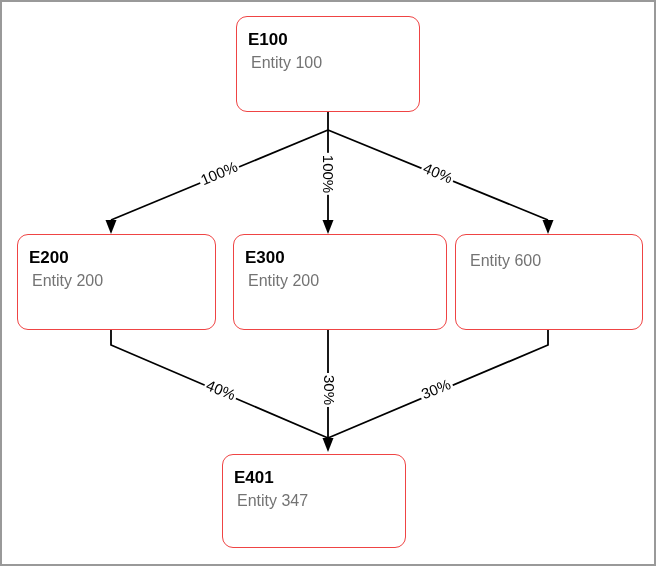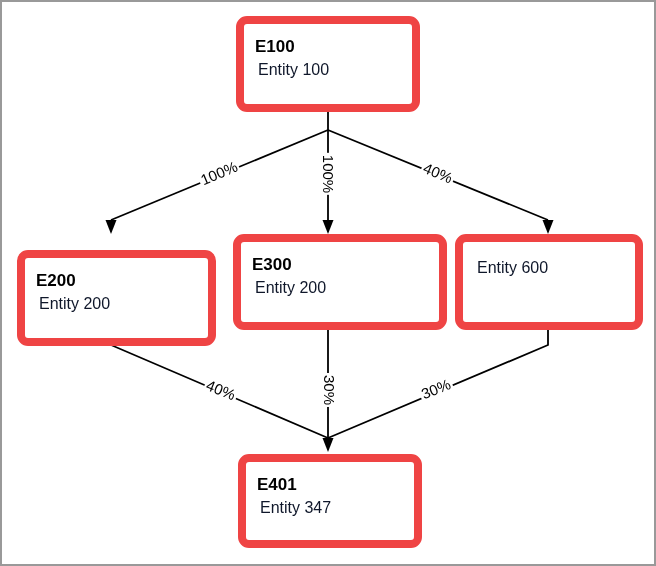--- a/index.html
+++ b/index.html
@@ -25,57 +25,57 @@
   .edge-layer {
     position: absolute;
     left: 0;
     top: 0;
     z-index: 1;
   }
   .node {
     position: absolute;
     box-sizing: border-box;
     background: #ffffff;
-    border: 8px solid #ef4444;
+    border: 1px solid #ef4444;
     border-radius: 11px;
     padding: 13px 10px 0 11px;
     z-index: 10;
   }
   .node-title {
     font-size: 17px;
     font-weight: bold;
     color: #000000;
     line-height: 1.2;
     white-space: nowrap;
   }
   .node-subtitle {
     font-size: 16px;
     font-weight: normal;
-    color: #0f172a;
+    color: #737373;
     line-height: 1.3;
     margin-top: 3px;
     padding-left: 3px;
     white-space: nowrap;
   }
   .edge-label {
     position: absolute;
     font-size: 15px;
     color: #000000;
     background: #ffffff;
     padding: 0 2px;
     line-height: 1.15;
     white-space: nowrap;
     z-index: 20;
   }
   
   #node-e100 { left: 236px; top: 16px;  width: 184px; height: 96px; }
-  #node-e200 { left: 17px;  top: 250px; width: 199px; height: 96px; }
+  #node-e200 { left: 17px;  top: 234px; width: 199px; height: 96px; }
   #node-e300 { left: 233px; top: 234px; width: 214px; height: 96px; }
   #node-e400 { left: 455px; top: 234px; width: 188px; height: 96px; }
-  #node-e401 { left: 238px; top: 454px; width: 184px; height: 94px; }
+  #node-e401 { left: 222px; top: 454px; width: 184px; height: 94px; }
   
   #edge-label-0 { left: 219px; top: 173px; transform: translate(-50%,-50%) rotate(-23deg); }
   #edge-label-1 { left: 328px; top: 174px; transform: translate(-50%,-50%) rotate(90deg); }
   #edge-label-2 { left: 438px; top: 173px; transform: translate(-50%,-50%) rotate(23deg); }
   #edge-label-3 { left: 221px; top: 390px; transform: translate(-50%,-50%) rotate(22deg); }
   #edge-label-4 { left: 329px; top: 390px; transform: translate(-50%,-50%) rotate(90deg); }
   #edge-label-5 { left: 436px; top: 389px; transform: translate(-50%,-50%) rotate(-22deg); }
 </style>
 </head>
 <body>

